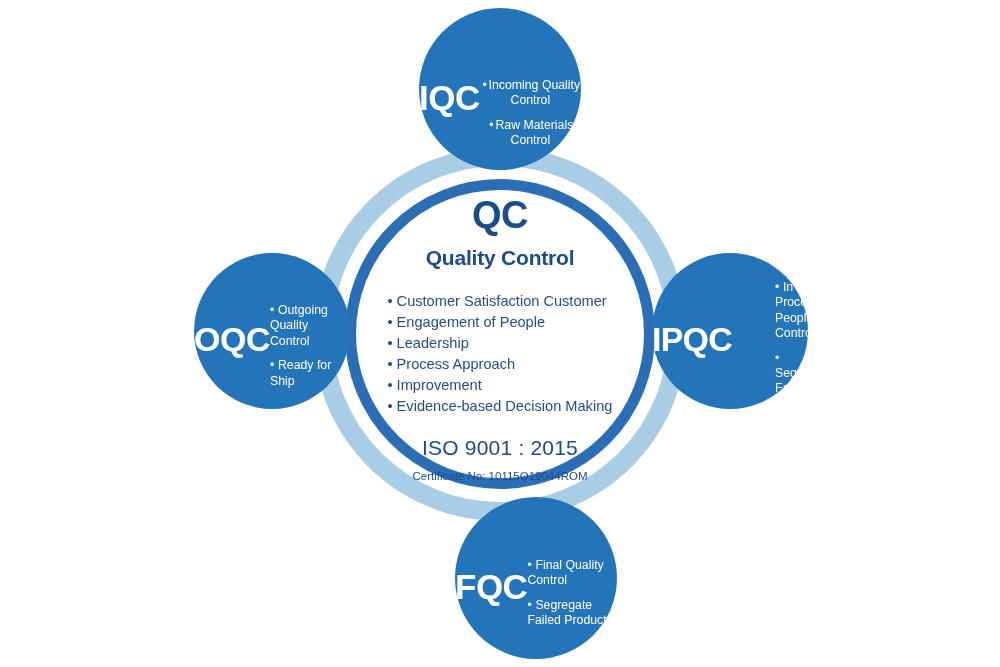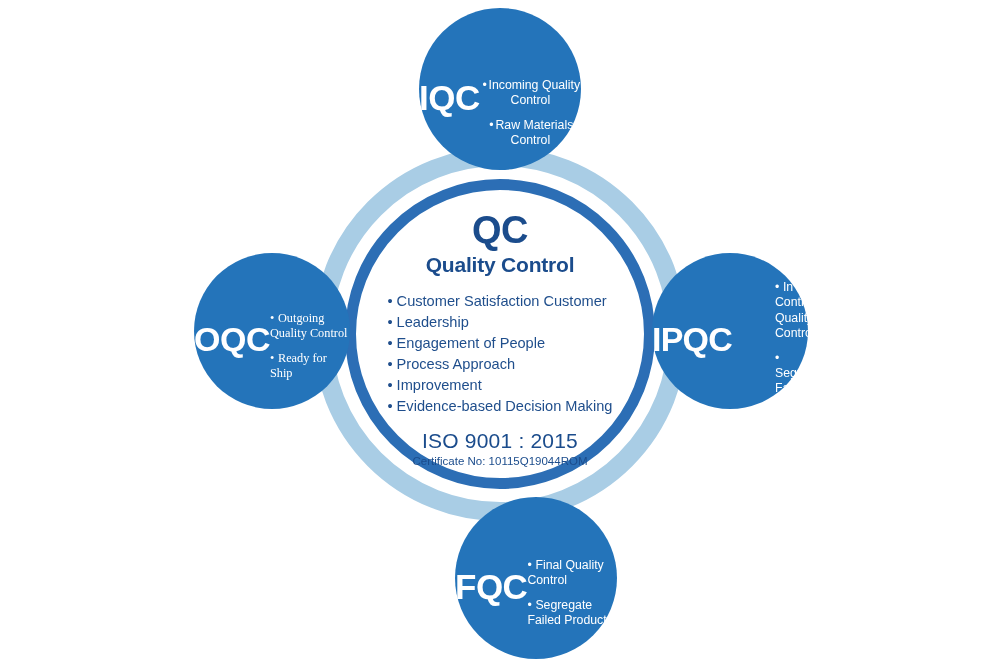--- a/index.html
+++ b/index.html
@@ -45,21 +45,21 @@
   
   .center-content {
     position: absolute;
     left: 352px;
     top: 186px;
     width: 296px;
     height: 296px;
     display: flex;
     flex-direction: column;
     align-items: center;
-    justify-content: center;
+    justify-content: space-between;
     padding-top: 10px;
     box-sizing: border-box;
     text-align: center;
   }
   .center-title {
     font-size: 38px;
     font-weight: bold;
     color: #1B4C8C;
     line-height: 1;
     letter-spacing: -0.5px;
@@ -162,21 +162,21 @@
 
   
   #node-oqc {
     left: 194px;
     top: 253px;
     width: 156px;
     height: 156px;
     padding-top: 16px;
   }
   #node-oqc .node-title { font-size: 34px; letter-spacing: -0.5px; }
-  #node-oqc .node-list { margin-top: 14px; font-size: 12.3px; font-family: Liberation Serif, serif; }
+  #node-oqc .node-list { margin-top: 14px; font-size: 12.3px; }
 
   
   #node-ipqc {
     left: 652px;
     top: 253px;
     width: 156px;
     height: 156px;
     padding-top: 16px;
     gap: 43px;
   }
@@ -190,42 +190,42 @@
 
   <div class="ring-outer"></div>
 
   <div class="ring-inner"></div>
 
   <div class="center-content">
     <div class="center-title">QC</div>
     <div class="center-subtitle">Quality Control</div>
     <ul class="center-list">
       <li><span class="bullet">•</span><span>Customer Satisfaction Customer</span></li>
+      <li><span class="bullet">•</span><span>Engagement of People</span></li>
       <li><span class="bullet">•</span><span>Leadership</span></li>
-      <li><span class="bullet">•</span><span>Engagement of People</span></li>
       <li><span class="bullet">•</span><span>Process Approach</span></li>
       <li><span class="bullet">•</span><span>Improvement</span></li>
       <li><span class="bullet">•</span><span>Evidence-based Decision Making</span></li>
     </ul>
     <div class="iso-line">ISO 9001 : 2015</div>
     <div class="cert-line">Certificate No: 10115Q19044ROM</div>
   </div>
 
   <div class="node" id="node-iqc">
     <div class="node-title">IQC</div>
     <ul class="node-list">
       <li><span class="bullet">•</span><span>Incoming Quality Control</span></li>
       <li><span class="bullet">•</span><span>Raw Materials Control</span></li>
     </ul>
   </div>
 
   <div class="node" id="node-ipqc">
     <div class="node-title">IPQC</div>
     <ul class="node-list">
-      <li><span class="bullet">•</span><span>In Put Control Quality Control</span></li>
+      <li><span class="bullet">•</span><span>In Put Process People Control</span></li>
       <li><span class="bullet">•</span><span>Segregate Failed Product</span></li>
     </ul>
   </div>
 
   <div class="node" id="node-fqc">
     <div class="node-title">FQC</div>
     <ul class="node-list">
       <li><span class="bullet">•</span><span>Final Quality Control</span></li>
       <li><span class="bullet">•</span><span>Segregate Failed Product</span></li>
     </ul>

